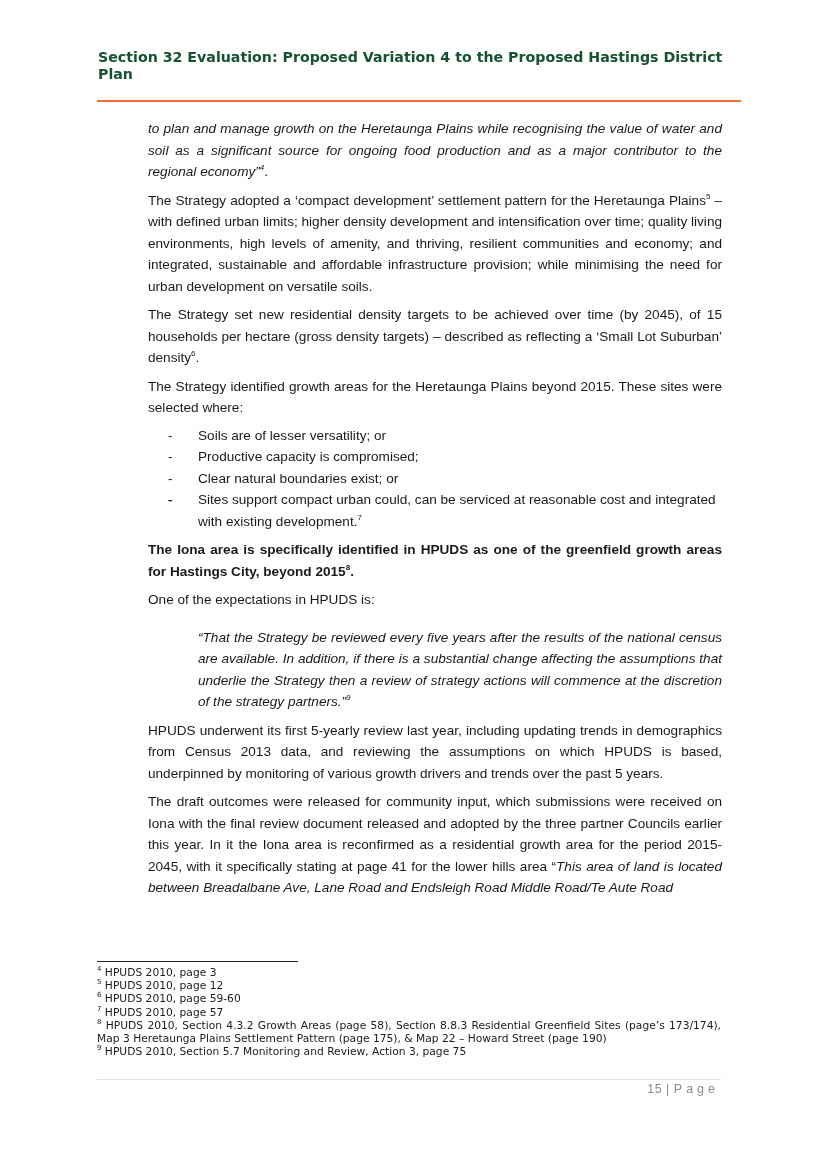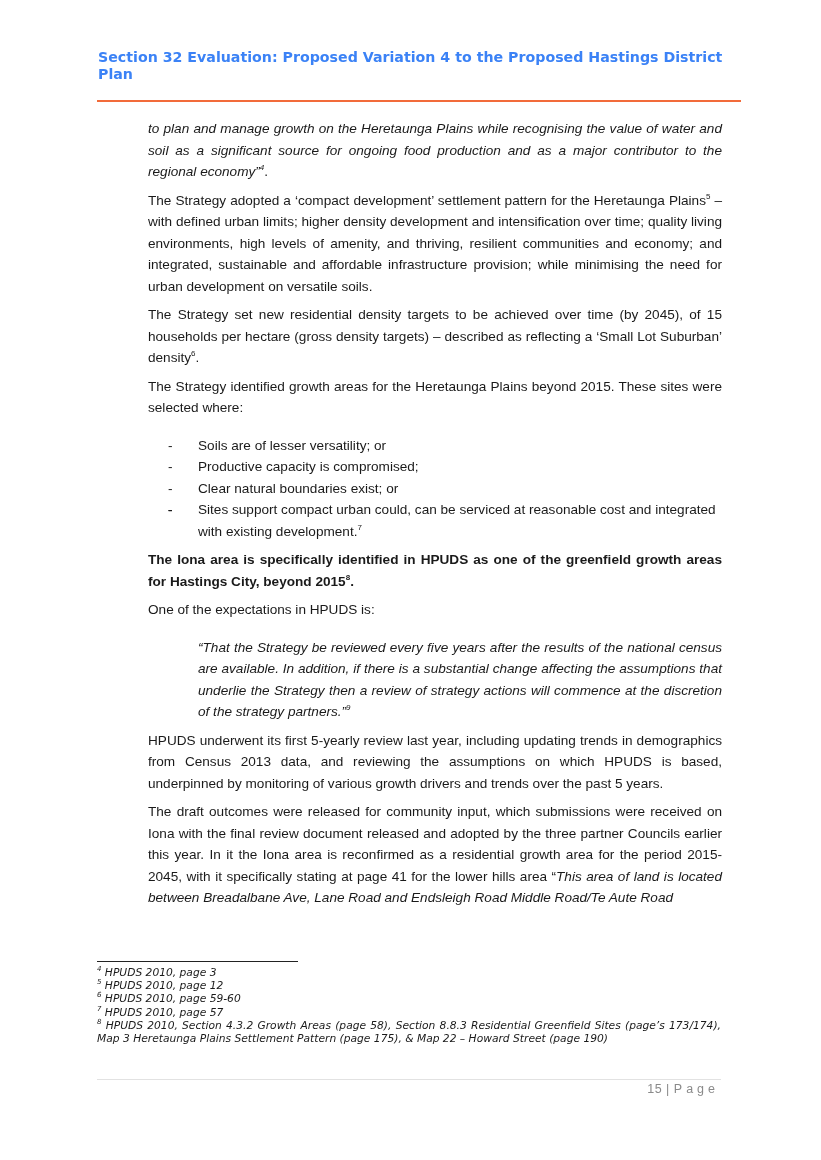--- a/index.html
+++ b/index.html
@@ -1,49 +1,49 @@
 <!DOCTYPE html>
 <html><head>
 <meta charset="utf-8">
 <style>
   html, body { margin: 0; padding: 0; background: #ffffff; }
   body { width: 821px; height: 1160px; position: relative; overflow: hidden; color: #1a1a1a; }
-  .hdr { position: absolute; left: 98px; top: 49px; width: 640px; font-family: "DejaVu Sans", sans-serif; font-weight: bold; font-size: 14.2px; line-height: 17px; color: #3b82f6; }
+  .hdr { position: absolute; left: 98px; top: 49px; width: 640px; font-family: "DejaVu Sans", sans-serif; font-weight: bold; font-size: 14.2px; line-height: 17px; color: #14532d; }
   .hdr-rule { position: absolute; left: 97px; top: 100px; width: 644px; height: 2px; background: #f26b3a; }
   .body { position: absolute; left: 148px; top: 118px; width: 574px; font-family: "Liberation Sans", sans-serif; font-size: 13.6px; line-height: 21.5px; }
   .body p { margin: 0 0 7px 0; text-align: justify; }
   .it { font-style: italic; }
   .bold { font-weight: bold; }
   sup { font-size: 8px; line-height: 0; vertical-align: super; }
   ul.dash { list-style: none; margin: 0 0 7px 0; padding: 0; }
   ul.dash li { position: relative; padding-left: 50px; margin: 0; text-align: left; }
   ul.dash li .dash-mark { position: absolute; left: 20px; top: 0; }
   .quote { margin: 12px 0 7px 50px; font-style: italic; text-align: justify; }
   .fn-rule { position: absolute; left: 97px; top: 961px; width: 201px; height: 1px; background: #222; }
-  .footnotes { position: absolute; left: 97px; top: 966px; width: 624px; font-family: "DejaVu Sans", sans-serif; font-size: 10.7px; line-height: 13.2px; color: #1a1a1a; font-style: italic; }
+  .footnotes { position: absolute; left: 97px; top: 966px; width: 624px; font-family: "DejaVu Sans", sans-serif; font-size: 10.7px; line-height: 13.2px; color: #1a1a1a; }
   .footnotes .fn { margin: 0; text-align: justify; }
   .footnotes sup { font-size: 7px; }
   .foot-rule { position: absolute; left: 97px; top: 1079px; width: 624px; height: 1px; background: #e2e2e2; }
   .page-num { position: absolute; right: 102px; top: 1082px; font-family: "Liberation Sans", sans-serif; font-size: 12.5px; color: #8a8a8a; letter-spacing: 0.5px; }
   .page-num .pg-word { letter-spacing: 4px; }
 </style>
 </head>
 <body>
 
 <div class="hdr">Section 32 Evaluation: Proposed Variation 4 to the Proposed Hastings District Plan</div>
 <div class="hdr-rule"></div>
 
 <div class="body">
   <p class="it"><span>to plan and manage growth on the Heretaunga Plains while recognising the value of water and soil as a significant source for ongoing food production and as a major contributor to the regional economy”</span><sup>4</sup><span style="font-style:normal">.</span></p>
 
   <p><span>The Strategy adopted a ‘compact development’ settlement pattern for the Heretaunga Plains</span><sup>5</sup><span> – with defined urban limits; higher density development and intensification over time; quality living environments, high levels of amenity, and thriving, resilient communities and economy; and integrated, sustainable and affordable infrastructure provision; while minimising the need for urban development on versatile soils.</span></p>
 
   <p><span>The Strategy set new residential density targets to be achieved over time (by 2045), of 15 households per hectare (gross density targets) – described as reflecting a ‘Small Lot Suburban’ density</span><sup>6</sup><span>.</span></p>
 
-  <p style="margin-bottom:16px">The Strategy identified growth areas for the Heretaunga Plains beyond 2015.  These sites were selected where:</p>
+  <p style="margin-bottom:6px">The Strategy identified growth areas for the Heretaunga Plains beyond 2015.  These sites were selected where:</p>
 
   <ul class="dash">
     <li><span class="dash-mark">-</span><span>Soils are of lesser versatility; or</span></li>
     <li><span class="dash-mark">-</span><span>Productive capacity is compromised;</span></li>
     <li><span class="dash-mark">-</span><span>Clear natural boundaries exist; or</span></li>
     <li><span class="dash-mark">-</span></li>
     <li><span class="dash-mark">-</span></li>
     <li><span class="dash-mark">-</span><span>Sites support compact urban could, can be serviced at reasonable cost and integrated with existing development.</span><sup>7</sup></li>
   </ul>
 
@@ -59,16 +59,17 @@
 </div>
 
 <div class="fn-rule"></div>
 
 <div class="footnotes">
   <p class="fn"><sup>4</sup><span> HPUDS 2010, page 3</span></p>
   <p class="fn"><sup>5</sup><span> HPUDS 2010, page 12</span></p>
   <p class="fn"><sup>6</sup><span> HPUDS 2010, page 59-60</span></p>
   <p class="fn"><sup>7</sup><span> HPUDS 2010, page 57</span></p>
   <p class="fn"><sup>8</sup><span> HPUDS 2010, Section 4.3.2 Growth Areas (page 58), Section 8.8.3 Residential Greenfield Sites (page’s 173/174), Map 3 Heretaunga Plains Settlement Pattern (page 175), &amp; Map 22 – Howard Street (page 190)</span></p>
+  <p class="fn"><sup>9</sup><span> HPUDS 2010, Section 5.7 Monitoring and Review, Action 3, page 75</span></p>
 </div>
 
 <div class="foot-rule"></div>
 <div class="page-num"><span>15</span><span> | </span><span class="pg-word">Page</span></div>
 
 </body></html>

